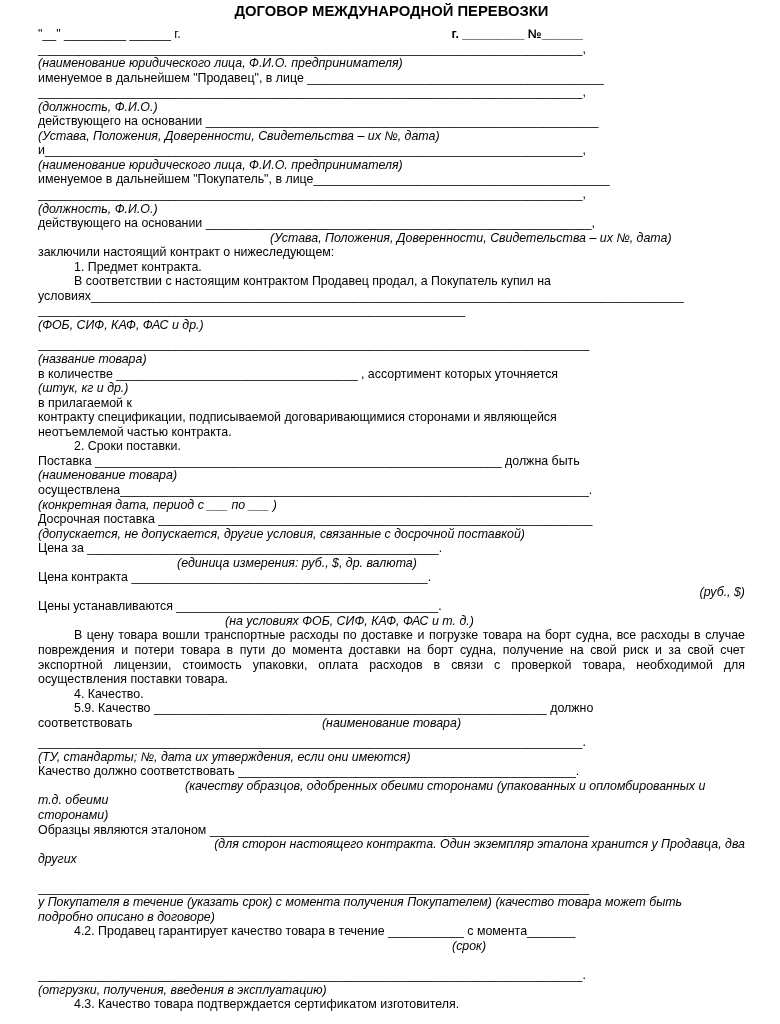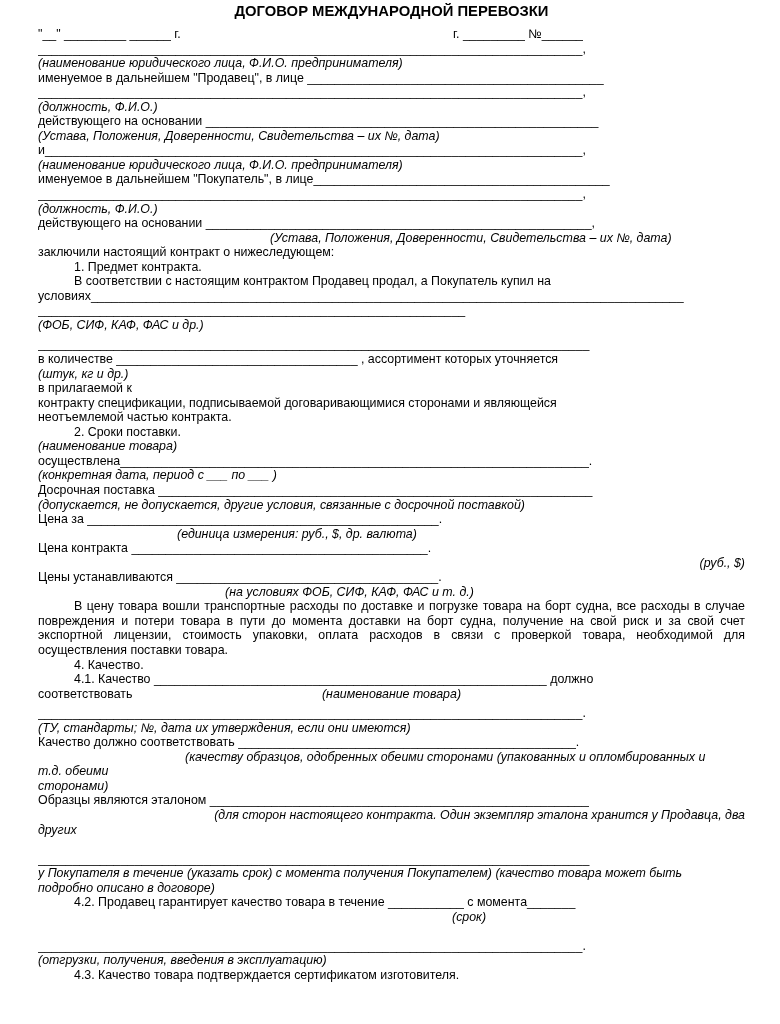--- a/index.html
+++ b/index.html
@@ -24,21 +24,21 @@
   .row.title {
     height: 20px;
     line-height: 17px;
     font-weight: 700;
     font-size: 14.8px;
     text-align: center;
     margin-bottom: 4px;
     white-space: normal;
   }
   .row.date { display: flex; }
-  .row.date .dr { margin-left: auto; margin-right: 162px; }
+  .row.date .dr { margin-left: auto; margin-right: 162px; font-weight: bold; }
   .cap  { font-style: italic; }
   .capl { font-style: italic; }
   .capx { font-style: italic; }
   .ind  { text-indent: 36px; }
   .para {
     white-space: normal;
     height: auto;
     line-height: 14.55px;
     text-align: justify;
     text-indent: 36px;
@@ -78,40 +78,42 @@
       <div class="row">действующего на основании ________________________________________________________,</div>
       <div class="row capx" style="padding-left: 232px;">(Устава, Положения, Доверенности, Свидетельства – их №, дата)</div>
       <div class="row">заключили настоящий контракт о нижеследующем:</div>
       <div class="row ind">1. Предмет контракта.</div>
       <div class="row ind">В соответствии с настоящим контрактом Продавец продал, а Покупатель купил на</div>
       <div class="row">условиях______________________________________________________________________________________</div>
       <div class="row">______________________________________________________________</div>
       <div class="row cap">(ФОБ, СИФ, КАФ, ФАС и др.)</div>
       <div class="gap"></div>
       <div class="row">________________________________________________________________________________</div>
+      <div class="row cap">(название товара)</div>
       <div class="row">в количестве ___________________________________ , ассортимент которых уточняется</div>
       <div class="row capl">(штук, кг и др.)</div>
       <div class="row">в прилагаемой к</div>
       <div class="row">контракту спецификации, подписываемой договаривающимися сторонами и являющейся</div>
       <div class="row">неотъемлемой частью контракта.</div>
       <div class="row ind">2. Сроки поставки.</div>
+      <div class="row">Поставка ___________________________________________________________ должна быть</div>
       <div class="row cap">(наименование товара)</div>
       <div class="row">осуществлена____________________________________________________________________.</div>
       <div class="row cap">(конкретная дата, период с ___ по ___ )</div>
       <div class="row">Досрочная поставка _______________________________________________________________</div>
       <div class="row cap">(допускается, не допускается, другие условия, связанные с досрочной поставкой)</div>
       <div class="row">Цена за ___________________________________________________.</div>
       <div class="row capx" style="padding-left: 139px;">(единица измерения: руб., $, др. валюта)</div>
       <div class="row">Цена контракта ___________________________________________.</div>
       <div class="row capx" style="padding-left: 234px; text-align: right;">(руб., $)</div>
       <div class="row">Цены устанавливаются ______________________________________.</div>
       <div class="row capx" style="padding-left: 187px;">(на условиях ФОБ, СИФ, КАФ, ФАС и т. д.)</div>
       <div class="para">В цену товара вошли транспортные расходы по доставке и погрузке товара на борт судна, все расходы в случае повреждения и потери товара в пути до момента доставки на борт судна, получение на свой риск и за свой счет экспортной лицензии, стоимость упаковки, оплата расходов в связи с проверкой товара, необходимой для осуществления поставки товара.</div>
       <div class="row ind">4. Качество.</div>
-      <div class="row ind">4.1. Качество _________________________________________________________ должно</div>
+      <div class="row ind">5.9. Качество _________________________________________________________ должно</div>
       <div class="row split"><span>соответствовать</span><span class="cc">(наименование товара)</span></div>
       <div class="gap"></div>
       <div class="row">_______________________________________________________________________________.</div>
       <div class="row cap">(ТУ, стандарты; №, дата их утверждения, если они имеются)</div>
       <div class="row">Качество должно соответствовать _________________________________________________.</div>
       <div class="row capx" style="padding-left: 147px;">(качеству образцов, одобренных обеими сторонами (упакованных и опломбированных и</div>
       <div class="row cap">т.д. обеими</div>
       <div class="row cap">сторонами)</div>
       <div class="row">Образцы являются эталоном _______________________________________________________</div>
       <div class="row capx" style="padding-left: 139px; text-align: right;">(для сторон настоящего контракта. Один экземпляр эталона хранится у Продавца, два</div>

